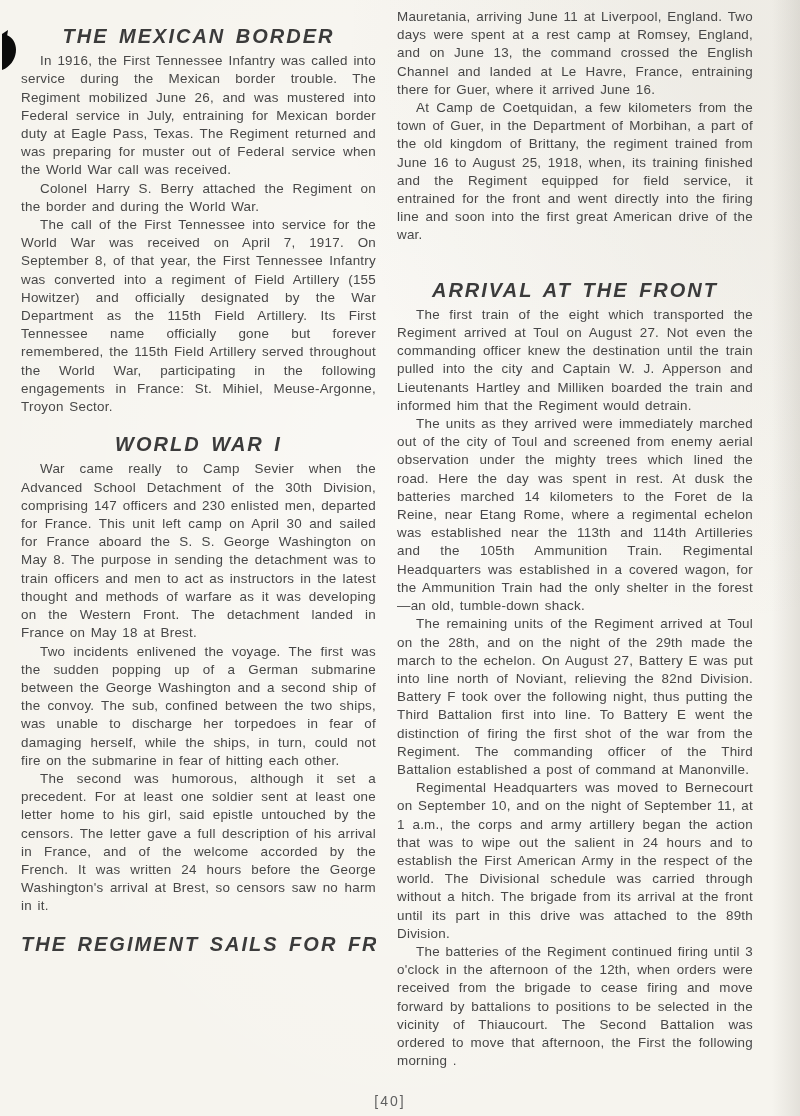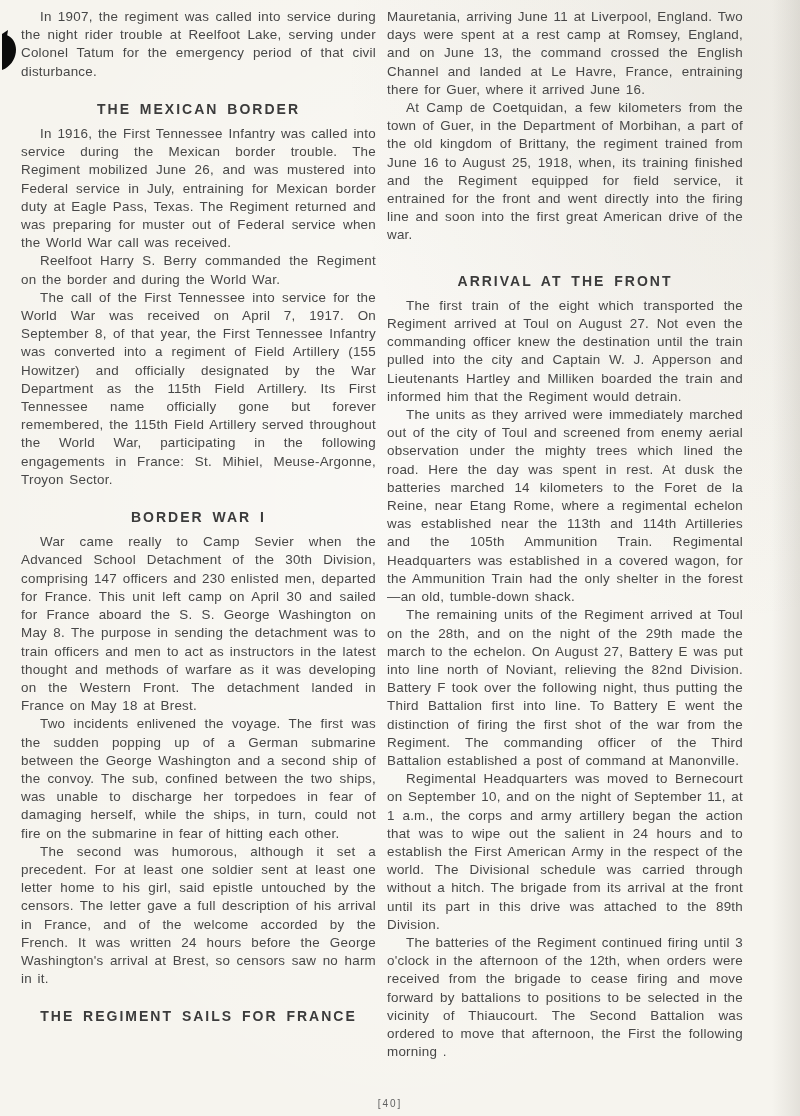--- a/index.html
+++ b/index.html
@@ -30,40 +30,41 @@
     top:8px;
     height:1074px;
     overflow:hidden;
     text-align:justify;
     font-size:13.4px;
     line-height:18.2px;
     letter-spacing:0.25px;
     word-spacing:1.6px;
   }
   .col-left{left:21px;width:355px;}
-  .col-right{left:387px;width:356px;}
+  .col-right{left:397px;width:356px;}
   .para{margin:0;text-indent:0;}
   .para.indent{text-indent:19px;}
   .heading{
     text-align:center;
     text-indent:0;
-    font-size:14px;
+    font-size:20px;
     font-weight:bold;
     letter-spacing:2px;
     word-spacing:3px;
     color:var(--heading-ink);
     margin:19px 0 7px 0;
     white-space:nowrap;
+    font-style:italic;
   }
-  .col-right .heading{margin-top:27px;}
+  .col-right .heading{margin-top:36px;}
   .footer{
     position:absolute;
     left:0;right:20px;bottom:7px;
     text-align:center;
-    font-size:10px;
+    font-size:14px;
     letter-spacing:2px;
     color:var(--footer-ink);
   }
   .ink-blot{
     position:absolute;
     left:2px;top:30px;
     width:16px;height:40px;
   }
 </style>
 </head>
@@ -71,26 +72,25 @@
 
 <div class="page">
 
   <div class="ink-blot">
     <svg width="16" height="40" viewBox="0 0 16 40">
       <path d="M0,40 L0,4 L6,0 L5.2,5.2 C10.5,7.5 14,13 14,19.5 C14,27.5 10,34.5 3,38.8 Z" fill="#0c0c0c"></path>
     </svg>
   </div>
 
   <div class="col col-left">
-      <div class="para indent">In 1907, the regiment was called into service during the night rider trouble at Reelfoot Lake, serving under Colonel Tatum for the emergency period of that civil disturbance.</div>
       <div class="heading">THE MEXICAN BORDER</div>
       <div class="para indent">In 1916, the First Tennessee Infantry was called into service during the Mexican border trouble. The Regiment mobilized June 26, and was mustered into Federal service in July, entraining for Mexican border duty at Eagle Pass, Texas. The Regiment returned and was preparing for muster out of Federal service when the World War call was received.</div>
-      <div class="para indent">Reelfoot Harry S. Berry commanded the Regiment on the border and during the World War.</div>
+      <div class="para indent">Colonel Harry S. Berry attached the Regiment on the border and during the World War.</div>
       <div class="para indent">The call of the First Tennessee into service for the World War was received on April 7, 1917. On September 8, of that year, the First Tennessee Infantry was converted into a regiment of Field Artillery (155 Howitzer) and officially designated by the War Department as the 115th Field Artillery. Its First Tennessee name officially gone but forever remembered, the 115th Field Artillery served throughout the World War, participating in the following engagements in France: St. Mihiel, Meuse-Argonne, Troyon Sector.</div>
-      <div class="heading">BORDER WAR I</div>
+      <div class="heading">WORLD WAR I</div>
       <div class="para indent">War came really to Camp Sevier when the Advanced School Detachment of the 30th Division, comprising 147 officers and 230 enlisted men, departed for France. This unit left camp on April 30 and sailed for France aboard the S. S. George Washington on May 8. The purpose in sending the detachment was to train officers and men to act as instructors in the latest thought and methods of warfare as it was developing on the Western Front. The detachment landed in France on May 18 at Brest.</div>
       <div class="para indent">Two incidents enlivened the voyage. The first was the sudden popping up of a German submarine between the George Washington and a second ship of the convoy. The sub, confined between the two ships, was unable to discharge her torpedoes in fear of damaging herself, while the ships, in turn, could not fire on the submarine in fear of hitting each other.</div>
       <div class="para indent">The second was humorous, although it set a precedent. For at least one soldier sent at least one letter home to his girl, said epistle untouched by the censors. The letter gave a full description of his arrival in France, and of the welcome accorded by the French. It was written 24 hours before the George Washington's arrival at Brest, so censors saw no harm in it.</div>
       <div class="heading">THE REGIMENT SAILS FOR FRANCE</div>
     </div>
 
   <div class="col col-right">
       <div class="para">Mauretania, arriving June 11 at Liverpool, England. Two days were spent at a rest camp at Romsey, England, and on June 13, the command crossed the English Channel and landed at Le Havre, France, entraining there for Guer, where it arrived June 16.</div>
       <div class="para indent">At Camp de Coetquidan, a few kilometers from the town of Guer, in the Department of Morbihan, a part of the old kingdom of Brittany, the regiment trained from June 16 to August 25, 1918, when, its training finished and the Regiment equipped for field service, it entrained for the front and went directly into the firing line and soon into the first great American drive of the war.</div>
       <div class="heading">ARRIVAL AT THE FRONT</div>

